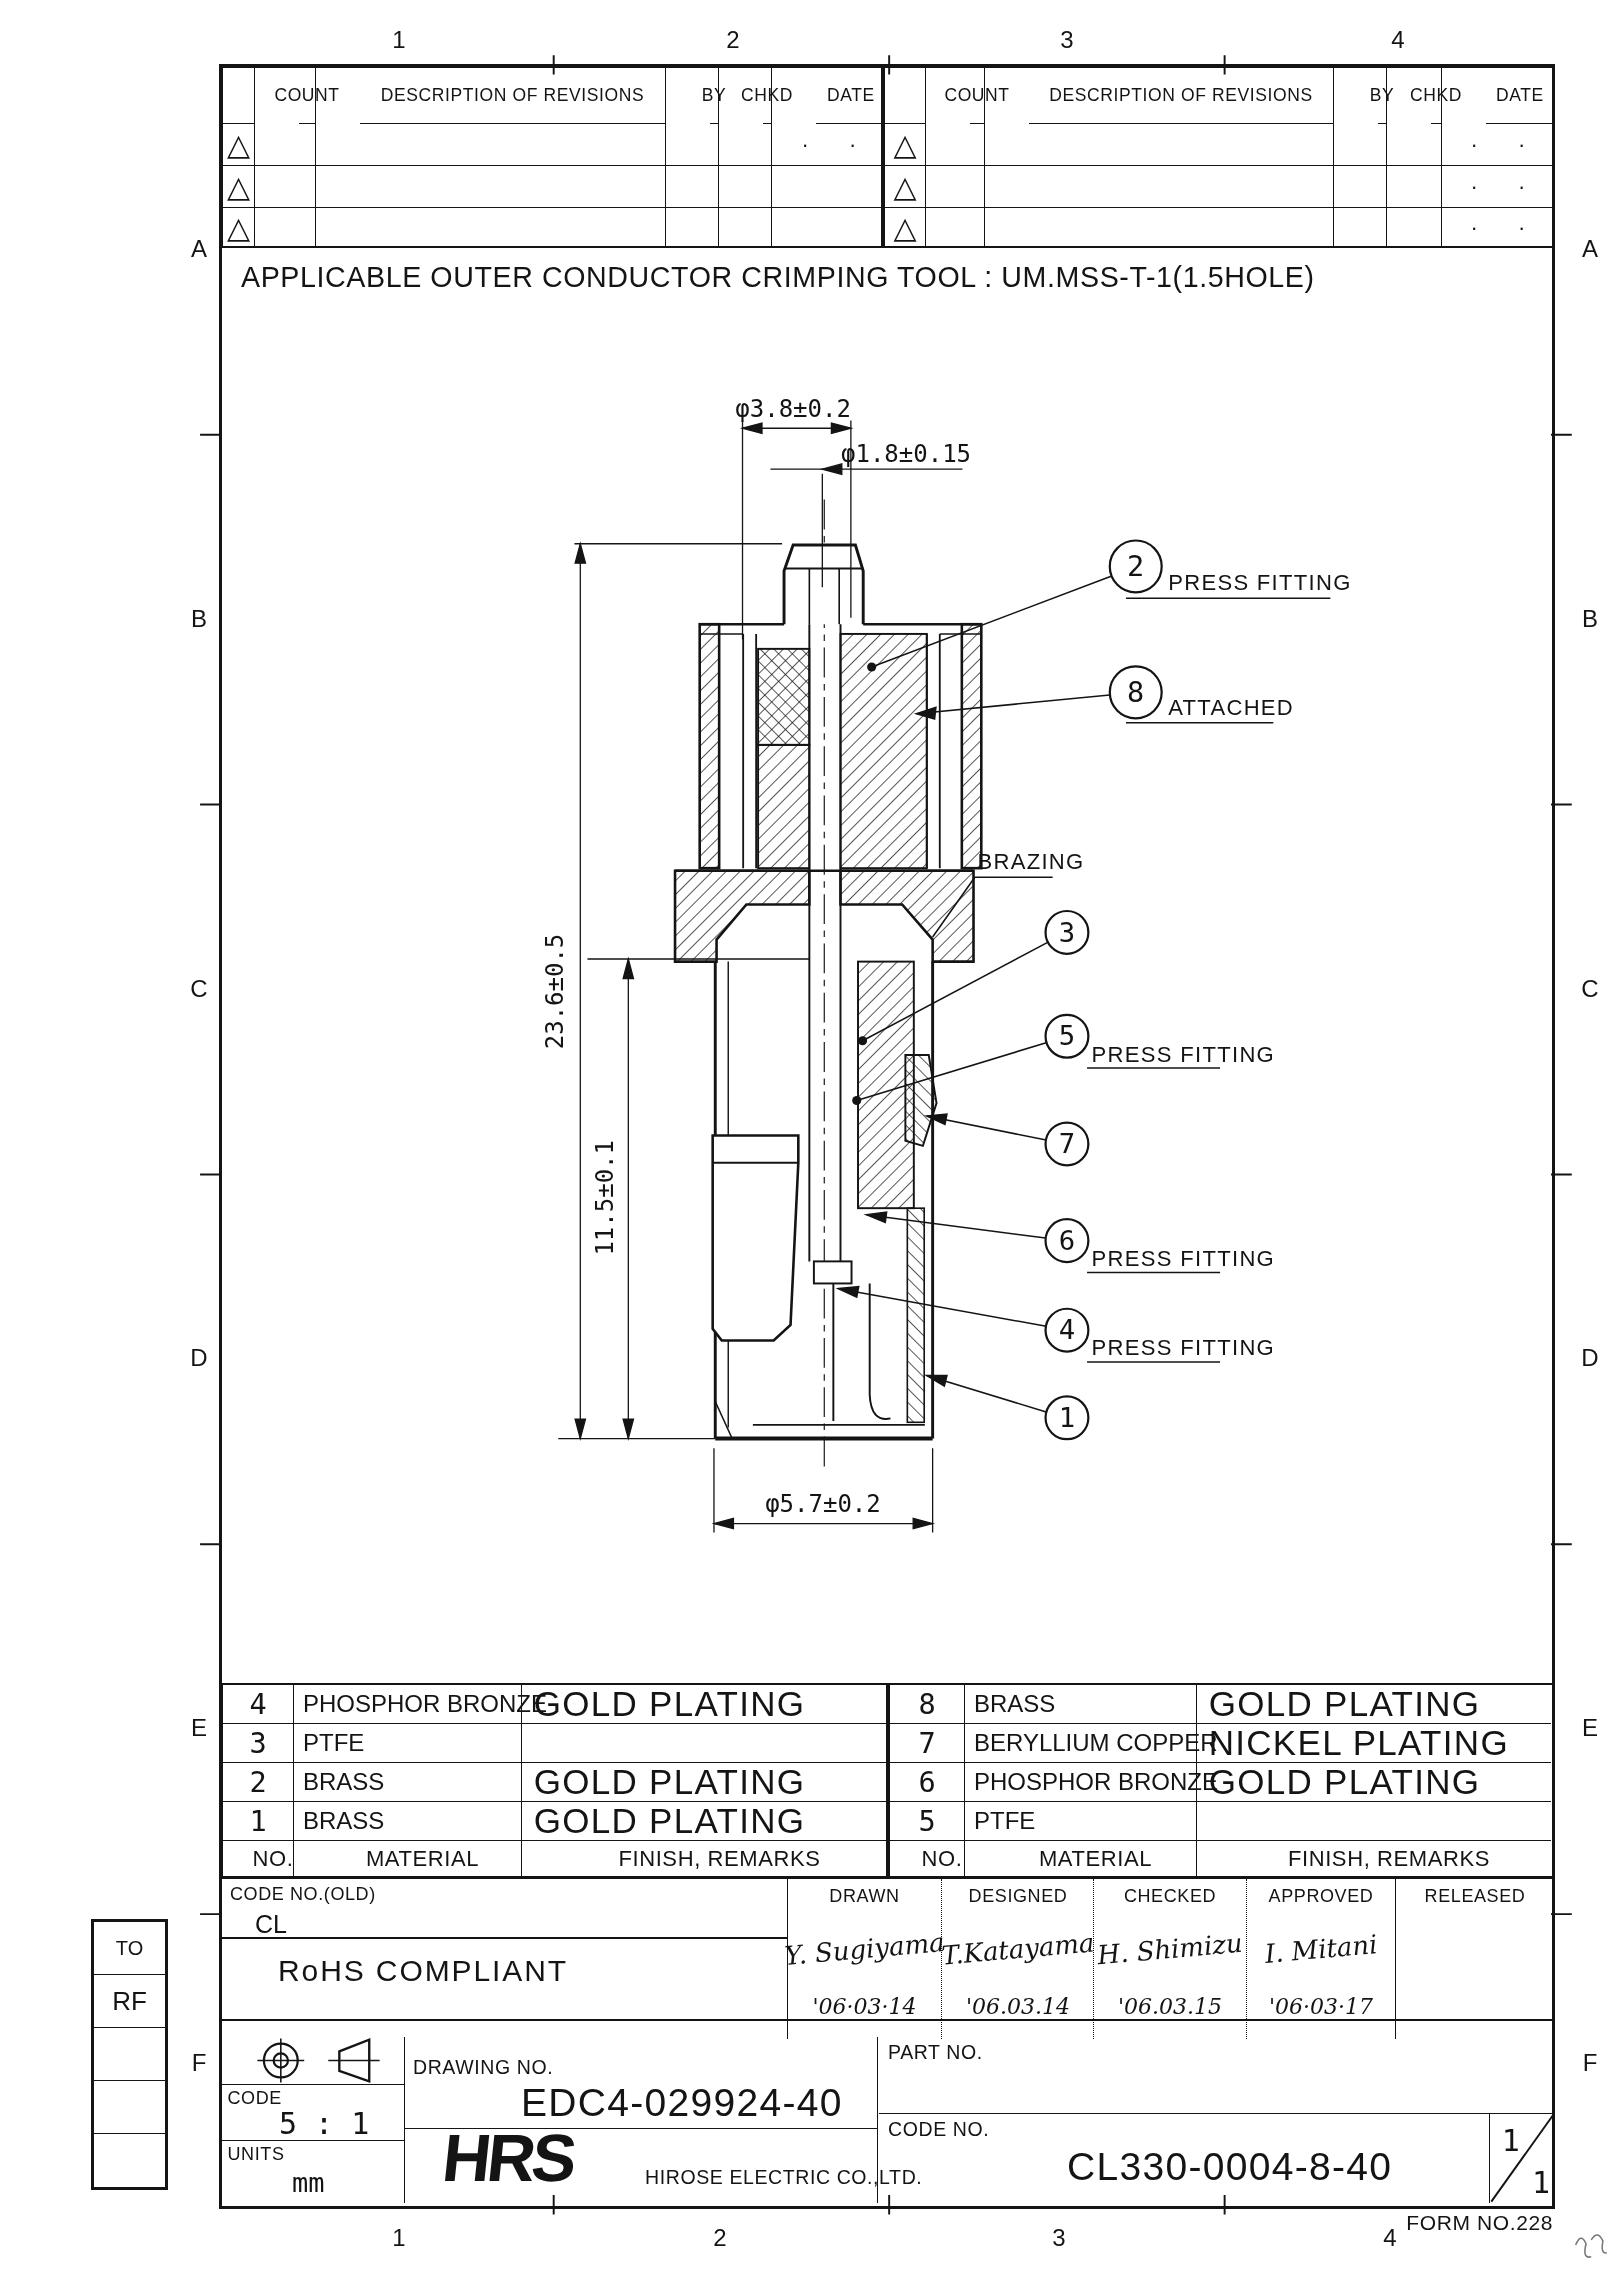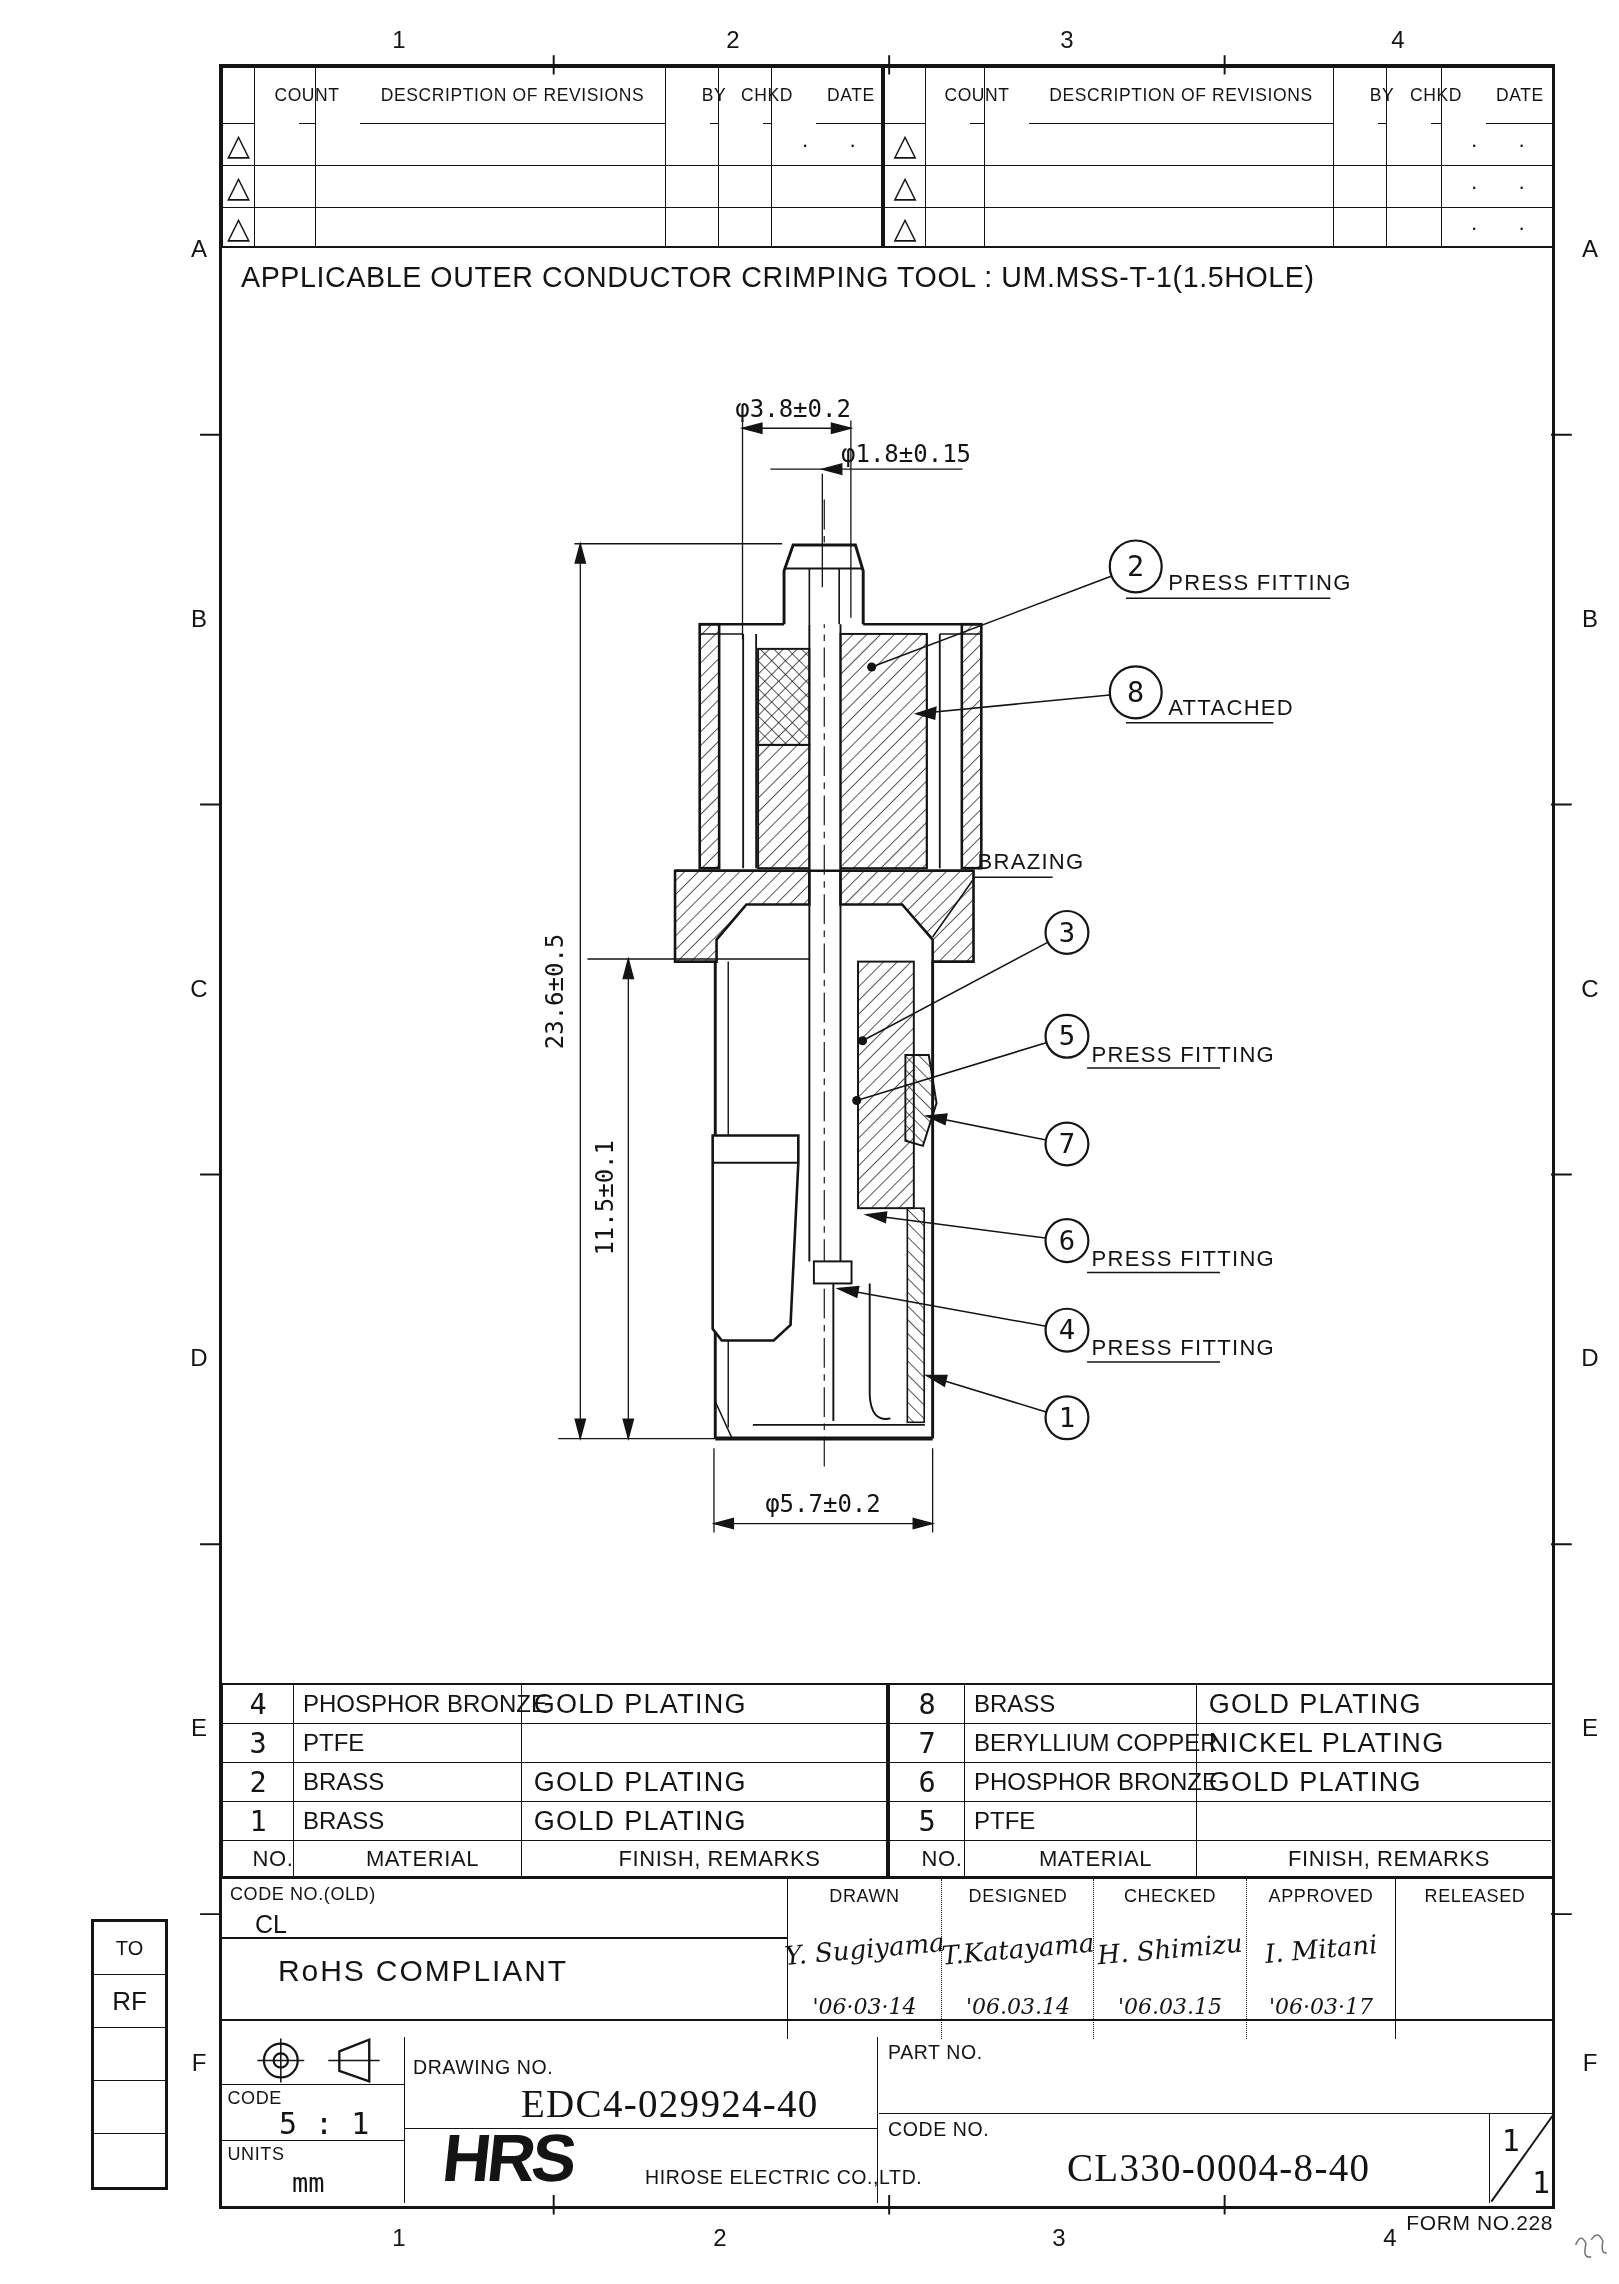--- a/index.html
+++ b/index.html
@@ -18,25 +18,25 @@
   .revgrid>div{border-right:1.3px solid #141414;border-bottom:1.9px solid #141414;box-sizing:border-box;}
   .revgrid>div.lastc{border-right:none;}
   .revgrid>div.lastr{border-bottom:none;}
   
   .matgrid{display:grid;box-sizing:border-box;border:2.6px solid #141414;}
   .matgrid>div{border-right:1.6px solid #141414;border-bottom:1.6px solid #141414;box-sizing:border-box;}
   .matgrid>div.lastc{border-right:none;}
   .matgrid>div.lastr{border-bottom:none;padding-left:30px;}
   .matno{font-size:28.6px;font-family:"DejaVu Sans Mono",monospace;}
   .matname{font-size:24px;letter-spacing:0px;white-space:nowrap;padding-left:9px;}
-  .matfin{font-size:27px;letter-spacing:1.3px;white-space:nowrap;padding-left:11.7px;}
+  .matfin{font-size:35px;letter-spacing:1.3px;white-space:nowrap;padding-left:11.7px;}
   .mathdr{font-size:22px;letter-spacing:0.6px;}
   
   .lbl{font-size:18px;letter-spacing:0.6px;white-space:nowrap;}
-  .bigval{font-family:Liberation Serif, serif;font-size:39px;letter-spacing:1.3px;white-space:nowrap;}
+  .bigval{font-family:Liberation Sans, sans-serif;font-size:39px;letter-spacing:1.3px;white-space:nowrap;}
   .sig{font-family:"DejaVu Serif",serif;font-style:italic;font-size:26px;transform:rotate(-5deg);white-space:nowrap;}
   .sigdate{font-family:"DejaVu Serif",serif;font-style:italic;font-size:22px;white-space:nowrap;}
   .zone{font-size:24px;}
   .note{font-size:28.6px;letter-spacing:0.6px;white-space:nowrap;}
   svg text{font-family:"DejaVu Sans Mono",monospace;fill:#141414;}
   svg .lab{font-family:"Liberation Sans",sans-serif;letter-spacing:2px;}
 </style>
 </head>
 <body>
 

